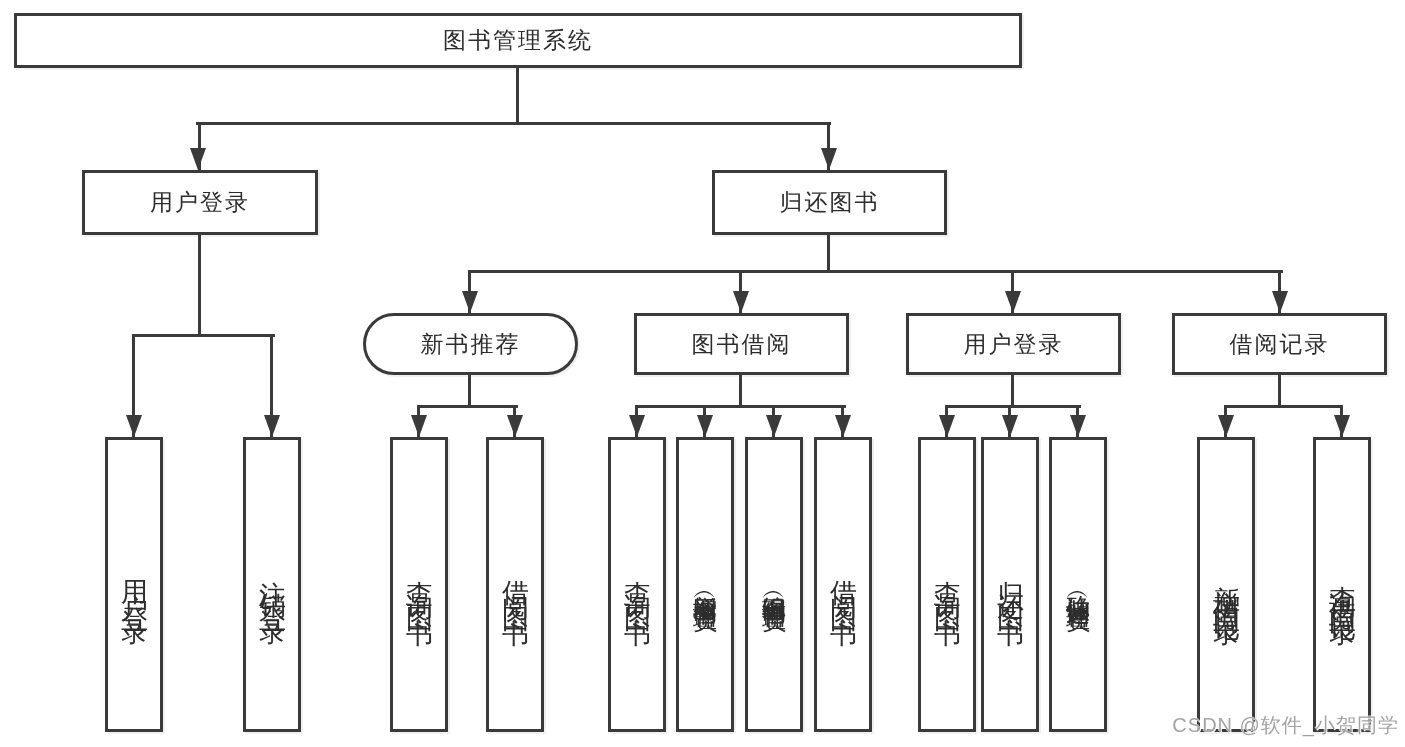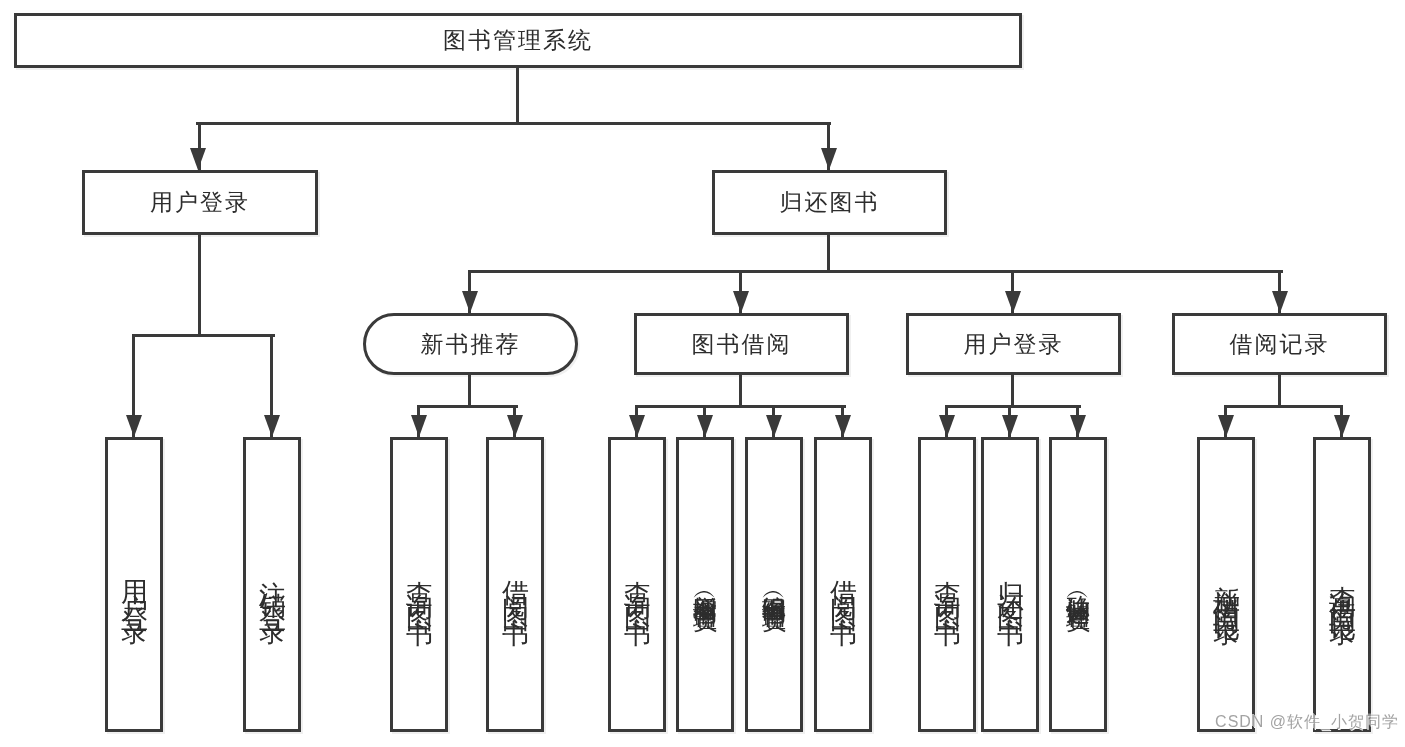--- a/index.html
+++ b/index.html
@@ -52,21 +52,21 @@
   .hline{position:absolute;height:3px;background:var(--line);}
   .arrow{
     position:absolute;width:0;height:0;
     border-left:8px solid transparent;
     border-right:8px solid transparent;
     border-top:22px solid var(--line);
   }
   
   #watermark{
     position:absolute;top:712px;right:6px;
-    font-size:16px;color:var(--wm);
+    font-size:20px;color:var(--wm);
     letter-spacing:1px;
     text-shadow:1px 1px 0 #fff,-1px -1px 0 #ffffffaa;
     z-index:5;
     white-space:nowrap;
   }
 </style>
 </head>
 <body>
 
 <div id="canvas">

